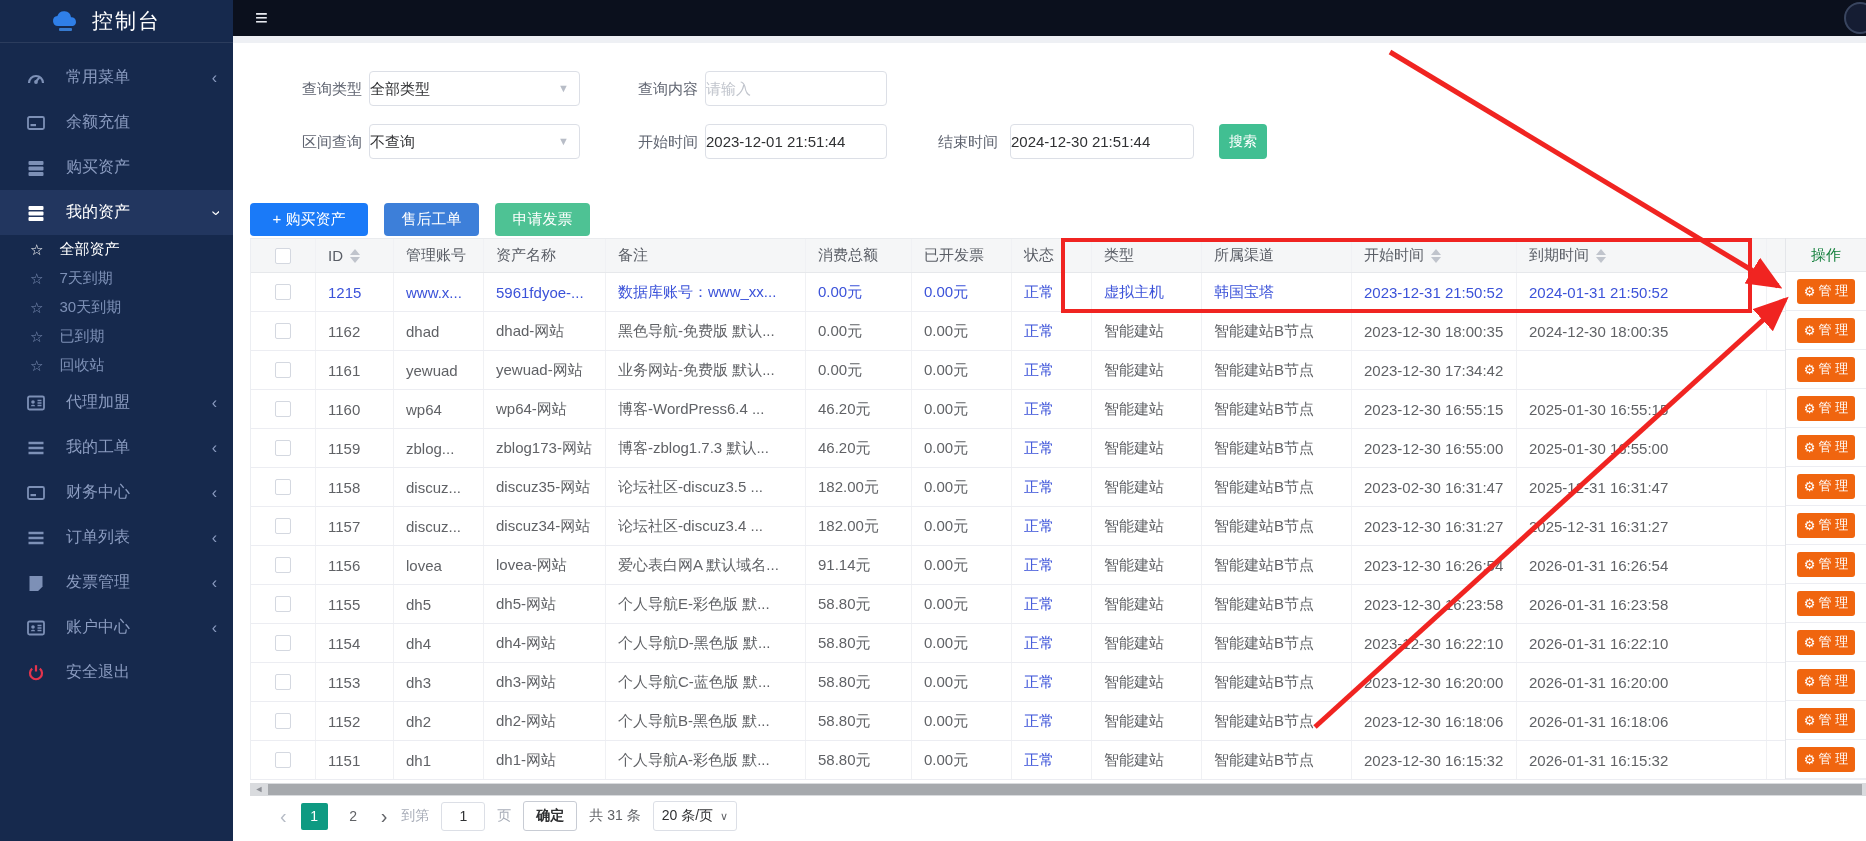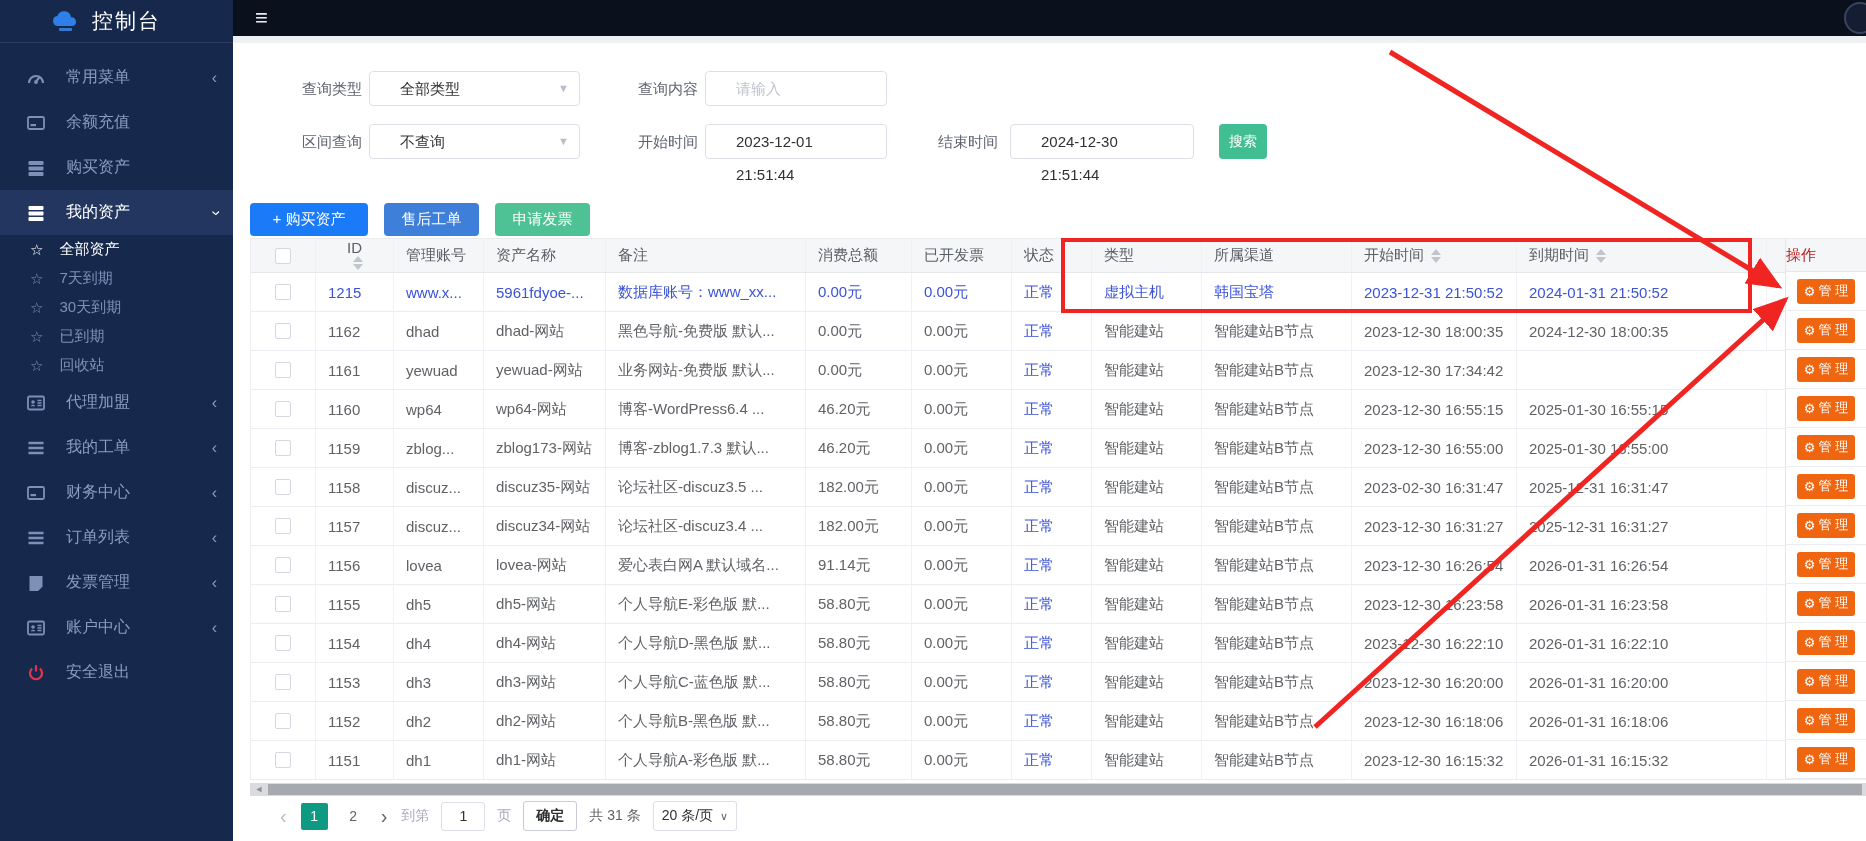--- a/index.html
+++ b/index.html
@@ -34,21 +34,21 @@
   
   .main { position:absolute; left:233px; top:36px; right:0; bottom:0; background:#fff; }
   .main::before { content:""; position:absolute; left:0; top:0; right:0; height:7px; background:#eef0f4; }
 
   
   .f-row { position:absolute; left:0; right:0; height:35px; }
   .f-row1 { top:35px; } .f-row2 { top:88px; }
   .f-label { position:absolute; line-height:35px; font-size:15px; color:#5f6470; text-align:right; }
   .fl-c1 { left:25px; width:104px; } .fl-c2 { left:355px; width:110px; } .fl-c3 { left:645px; width:120px; }
   .f-ctrl { position:absolute; height:35px; border:1px solid #dcdfe6; border-radius:4px; background:#fff;
-            font-size:15px; color:#303133; line-height:33px; padding:0 30px; }
+            font-size:15px; color:#303133; line-height:33px; padding:0 0; }
   .f-select { left:136px; width:211px; }
   .f-select .caret { position:absolute; right:10px; top:0; color:#b8bdc7; font-size:11px; }
   .f-input { left:472px; width:182px; }
   .f-input.end { left:777px; width:184px; }
   .placeholder { color:#c0c4cc; }
   .search-btn { position:absolute; left:986px; top:0; width:48px; height:35px; background:var(--green,#41bf92);
                 color:#fff; border:none; border-radius:4px; font-size:14px; cursor:pointer; }
 
   
   .toolbar { position:absolute; top:167px; left:17px; display:flex; gap:16px; }
@@ -70,21 +70,21 @@
   .hl .tcell { color:var(--link_blue,#3b52d9); }
   .c-status { color:var(--link_blue,#3b52d9) !important; }
   .sort { display:inline-flex; flex-direction:column; margin-left:7px; gap:2px; }
   .sort i { width:0; height:0; border-left:5px solid transparent; border-right:5px solid transparent; display:block; }
   .sort .up { border-bottom:6px solid #c0c4cc; }
   .sort .dn { border-top:6px solid #c0c4cc; }
 
   
   .op-col { position:absolute; top:202px; right:0; width:81px; border-left:1px solid #e4e6ea; z-index:8; background:#fff; }
   .op-th { height:34px; background:#f5f6f7; border-top:1px solid #e9ebee; border-bottom:1px solid #e6e8eb;
-           display:flex; align-items:center; font-size:15px; color:#b91c1c; }
+           display:flex; align-items:center; justify-content:center; font-size:15px; color:#15803d; }
   .op-td { height:39px; display:flex; align-items:center; justify-content:center; border-bottom:1px solid #ecedf2; }
   .manage-btn { background:var(--orange,#f0650f); color:#fff; border:none; border-radius:3px; height:25px;
                 padding:0 7px; font-size:13px; cursor:pointer; display:inline-flex; align-items:center; gap:3px; }
   .gear { font-size:13px; }
 
   
   .hscroll { position:absolute; left:17px; right:0; top:747px; height:13px; background:#d9dbde; }
   .hscroll .arrow { position:absolute; left:2px; top:0; width:14px; height:13px; color:#8d9096; font-size:9px;
                     line-height:13px; text-align:center; cursor:pointer; }
   .hscroll .thumb { position:absolute; left:18px; right:4px; top:1px; height:11px; background:#a6a9ad; cursor:pointer; }
@@ -296,21 +296,21 @@
     <button class="tb-btn tb-buy"><span>+</span> <span>购买资产</span></button>
     <button class="tb-btn tb-after">售后工单</button>
     <button class="tb-btn tb-invoice">申请发票</button>
   </div>
 
   <div class="table" id="asset-table">
       <div class="trow thead">
         <div class="tcell c-check" style="width: 65px;">
           <span class="checkbox"></span>
         </div>
-        <div class="tcell" style="width: 78px; flex-direction: column;">
+        <div class="tcell" style="width: 78px;">
           <span>ID</span>
           <span class="sort">
             <i class="up"></i>
             <i class="dn"></i>
           </span>
         </div>
         <div class="tcell" style="width: 90px;">
           <span>管理账号</span>
         </div>
         <div class="tcell" style="width: 122px;">

